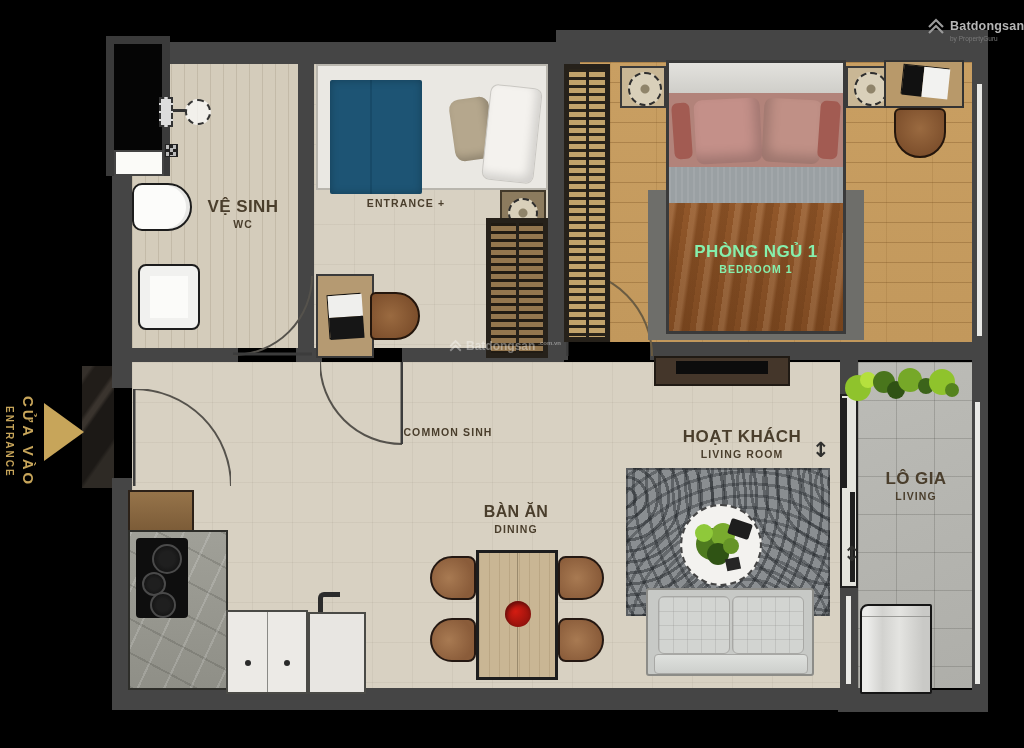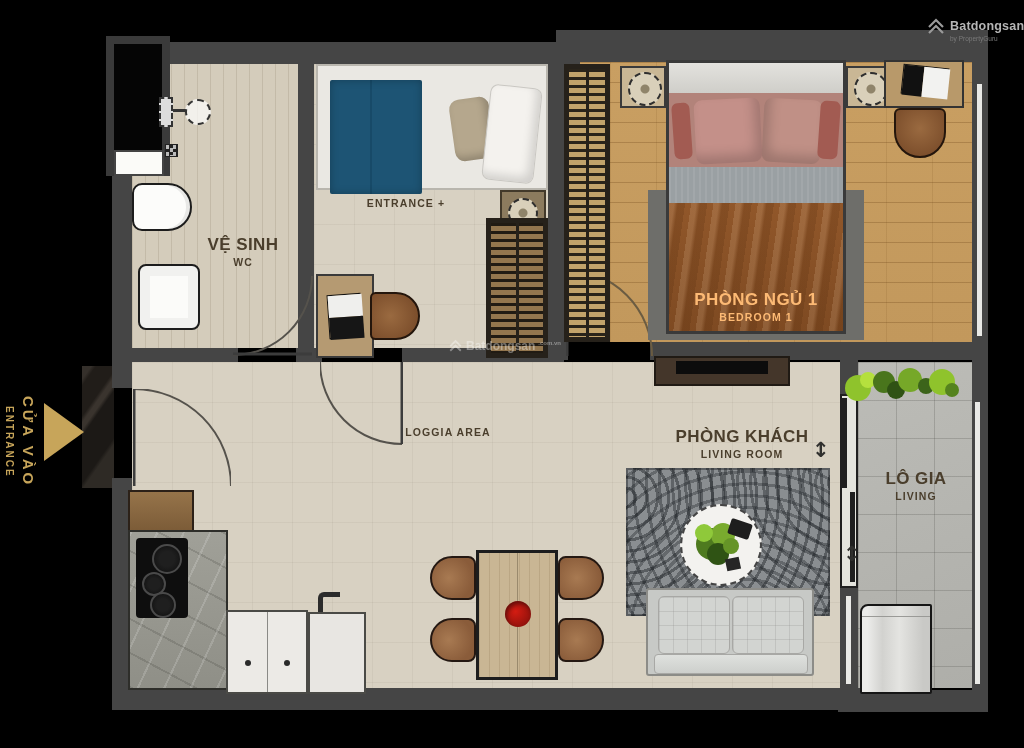--- a/index.html
+++ b/index.html
@@ -22,21 +22,21 @@
     linear-gradient(#c99f62,#c2985c);}
   .f-log{position:absolute;background:
     repeating-linear-gradient(to right, rgba(80,80,75,.25) 0 1px, transparent 1px 38px),
     repeating-linear-gradient(to bottom, rgba(80,80,75,.25) 0 1px, transparent 1px 38px),
     linear-gradient(160deg,#bcbcb7,#aeaea9);}
   .marble-dark{position:absolute;background:linear-gradient(125deg,#35302b 0 8%,#211d19 12% 30%,#3a342e 34% 38%,#1c1916 42% 70%,#2e2a25 74% 100%);}
   
   .label{position:absolute;color:#4a3e2c;font-weight:bold;text-align:center;line-height:1.3;letter-spacing:.4px;z-index:7;}
   .label .vi{display:block;font-size:17px;}
   .label .en{display:block;font-size:10.5px;letter-spacing:1.1px;}
-  .label.light{color:#fdba74;margin-top:48px;}
+  .label.light{color:#86efac;}
   .v-label{position:absolute;writing-mode:vertical-rl;color:#c7a55a;font-weight:bold;letter-spacing:3px;text-align:center;z-index:7;}
   
   .slats{position:absolute;border:3px solid #26211a;background:#26211a;display:flex;gap:3px;padding:2px;box-sizing:border-box;z-index:4;}
   .slats > div{flex:1;background:repeating-linear-gradient(to bottom,#211b13 0 3px,#93764e 3px 8px);}
   .slats.light > div{background:repeating-linear-gradient(to bottom,#2a241a 0 3px,#c2a36b 3px 8px);}
   .furn{position:absolute;z-index:4;box-sizing:border-box;}
   .lamp{position:absolute;border:2px dashed #2e2e2e;border-radius:50%;background:radial-gradient(circle,#8f846a 0 4px,#d9d0ba 5px);}
   .dchair{position:absolute;z-index:4;background:radial-gradient(circle at 40% 50%,#a87a52,#8a5c3a 75%);border:2px solid #241812;box-sizing:border-box;}
   .plate{position:absolute;width:32px;height:32px;border-radius:50%;background:#f2f2f0;border:2px solid #8f8f8d;box-shadow:inset 0 0 0 4px #fff, inset 0 0 0 5px #bbb;}
   .napkin{position:absolute;width:16px;height:7px;background:#f7f7f4;border:1px solid #999;}
@@ -235,33 +235,37 @@
       <circle cx="52" cy="30" r="9" fill="#2f5214"></circle>
     <circle cx="66" cy="20" r="12" fill="#76a828"></circle>
       <circle cx="82" cy="26" r="8" fill="#3c641a"></circle>
     <circle cx="98" cy="22" r="13" fill="#8fc32c"></circle>
       <circle cx="108" cy="30" r="7" fill="#55831e"></circle>
   </svg>
   <div class="furn" style="left:860px;top:604px;width:72px;height:90px;border:2px solid #161616;border-radius:8px 2px 2px 2px;background:linear-gradient(to right,#ececea 0 8%,#d2d2cf 30%,#e4e4e1 55%,#c9c9c6 90%);">
     <div class="abs" style="left:0;top:10px;width:68px;height:1px;background:#9a9a97;"></div>
   </div>
 
-  <div class="label" style="left:173px;top:196px;width:140px;margin-top:38px;">
+  <div class="label" style="left:173px;top:196px;width:140px;">
     <span class="vi">VỆ SINH</span>
     <span class="en">WC</span>
   </div>
   <div class="label" style="left:330px;top:197px;width:152px;">
     <span class="en">ENTRANCE +</span>
   </div>
   <div class="label" style="left:358px;top:426px;width:180px;">
-    <span class="en">LOGGIA AREA</span>
+    <span class="en">COMMON SINH</span>
   </div>
   <div class="label" style="left:652px;top:426px;width:180px;">
-    <span class="vi">PHÒNG KHÁCH</span>
+    <span class="vi">HOẠT KHÁCH</span>
     <span class="en">LIVING ROOM</span>
+  </div>
+  <div class="label" style="left:456px;top:502px;width:120px;">
+    <span class="vi" style="font-size:16px;">BÀN ĂN</span>
+    <span class="en">DINING</span>
   </div>
   <div class="label" style="left:860px;top:468px;width:112px;">
     <span class="vi">LÔ GIA</span>
     <span class="en">LIVING</span>
   </div>
 
   <div class="v-label" style="left:20px;top:380px;height:124px;font-size:15px;">CỬA VÀO</div>
   <div class="v-label" style="left:4px;top:392px;height:100px;font-size:10px;letter-spacing:2px;">ENTRANCE</div>
   <svg class="abs" style="left:44px;top:403px;z-index:7;" width="40" height="58" viewBox="0 0 40 58">
     <polygon points="0,0 40,29 0,58" fill="#c7a55a"></polygon>

